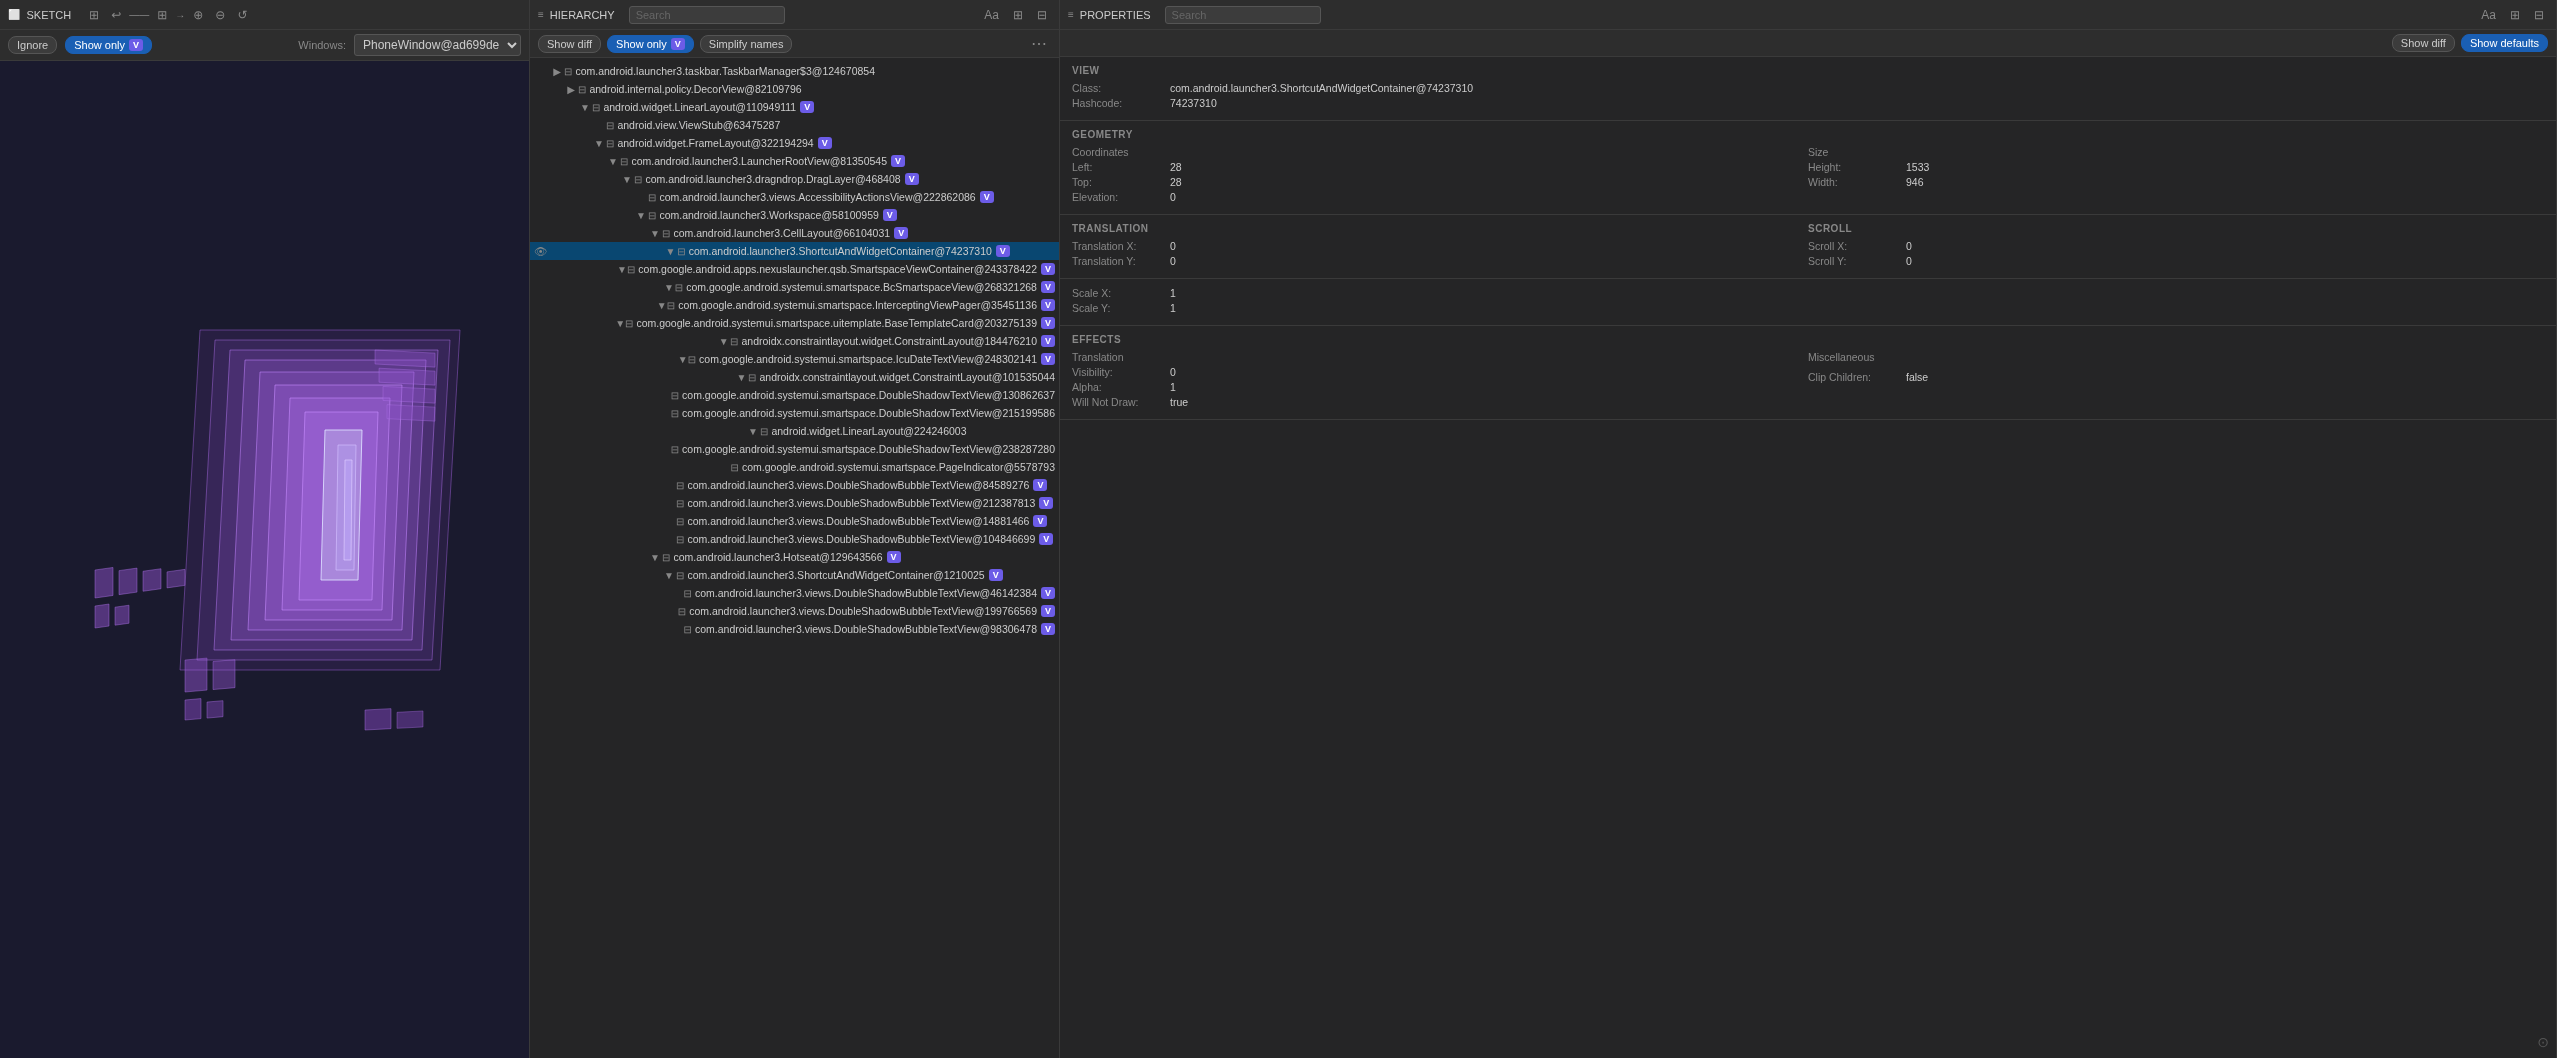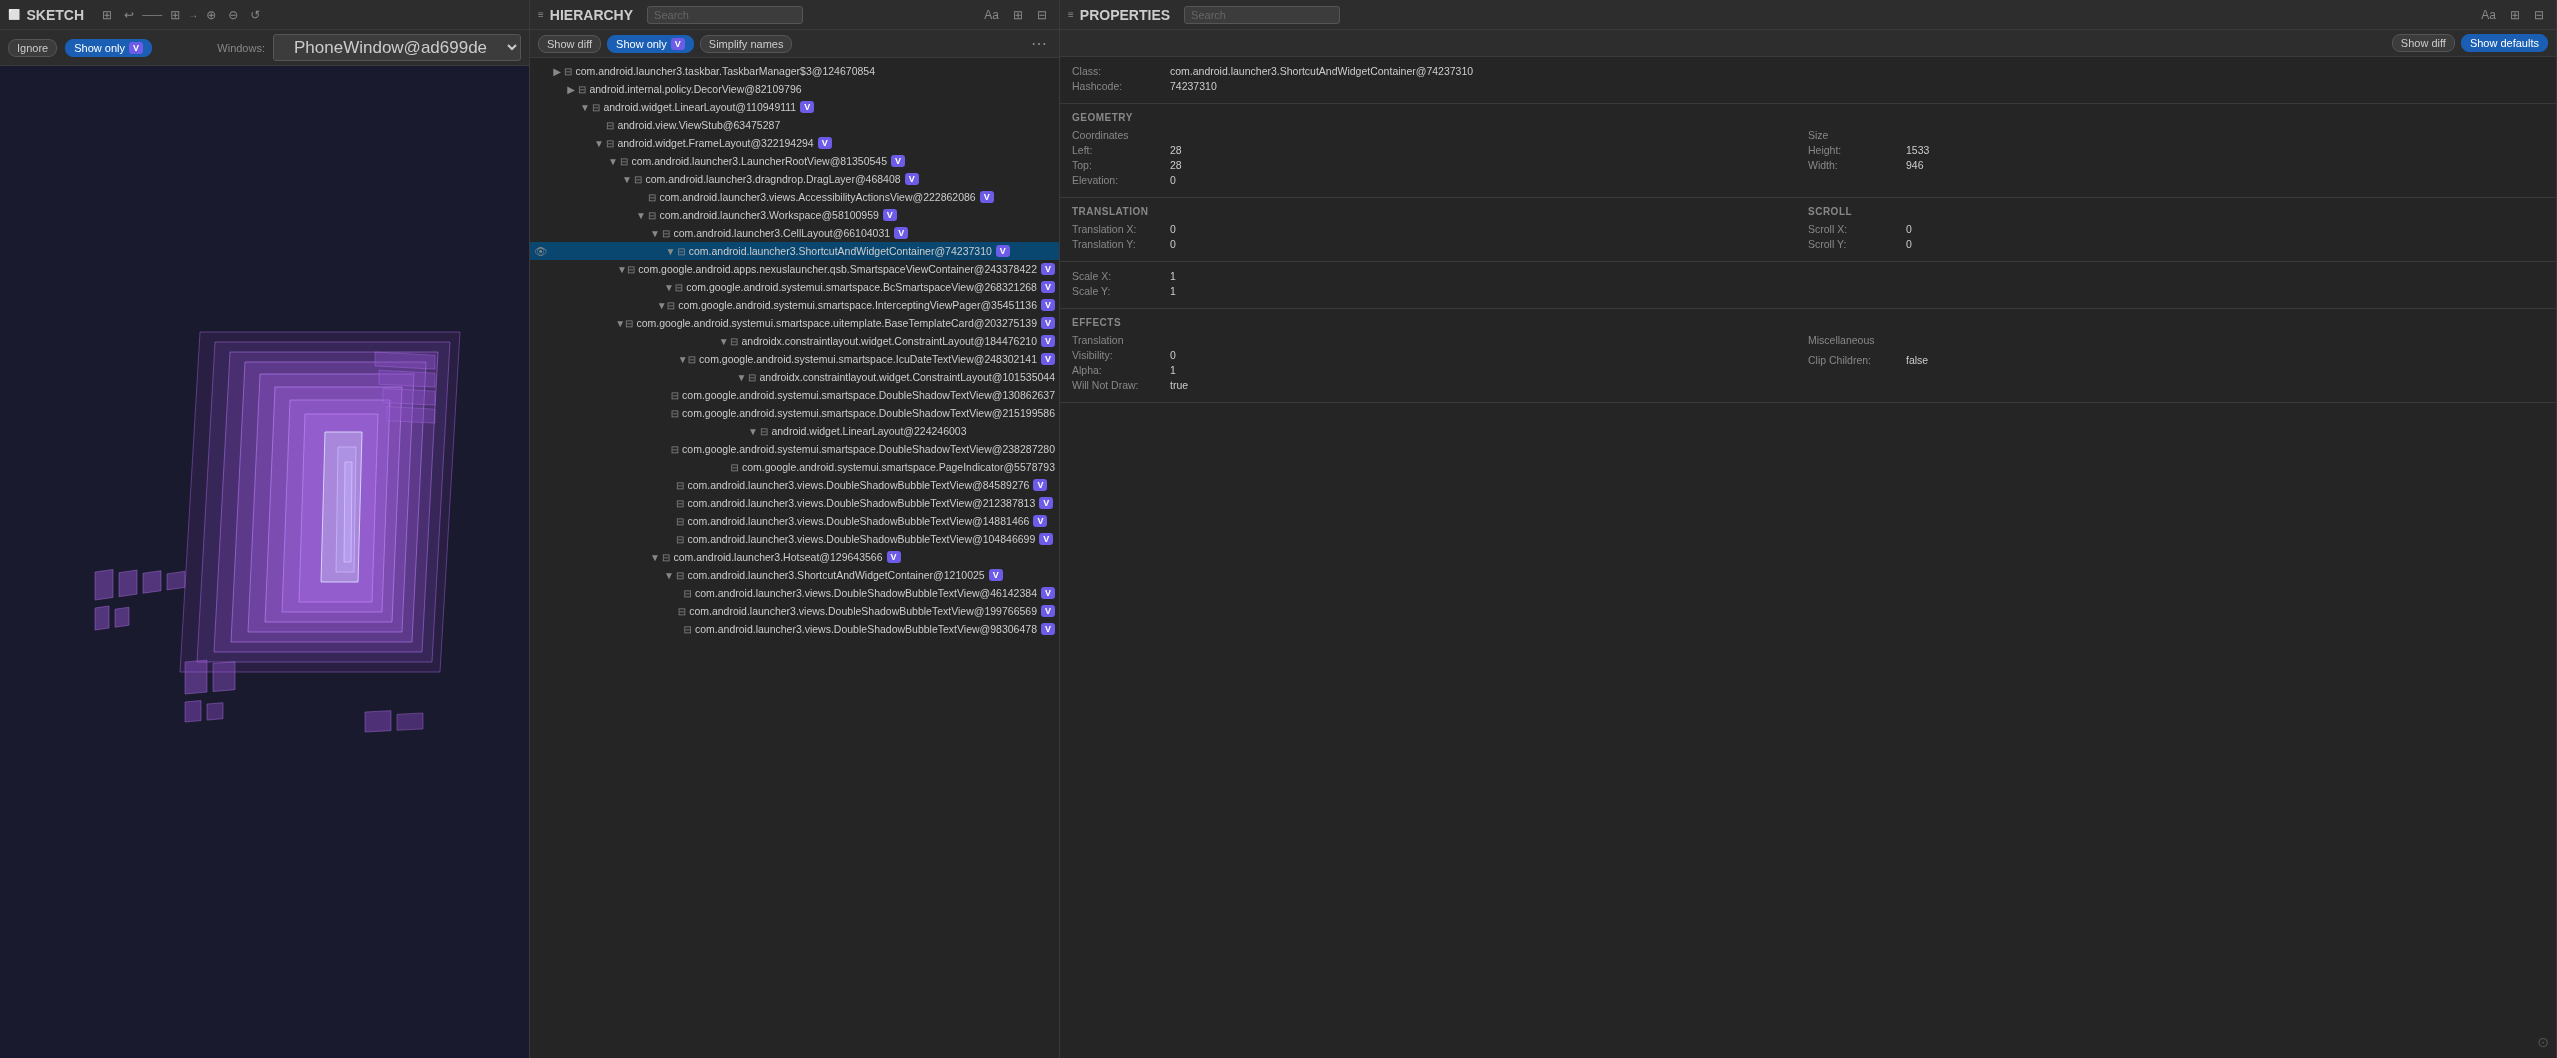--- a/index.html
+++ b/index.html
@@ -27,22 +27,22 @@
       display: flex;
       align-items: center;
       padding: 4px 8px;
       background: #2d2d2d;
       border-bottom: 1px solid #3a3a3a;
       min-height: 30px;
       gap: 6px;
     }
 
     .panel-title {
-      font-weight: 700;
-      font-size: 14px;
+      font-weight: 400;
+      font-size: 11px;
       color: #cccccc;
       display: flex;
       align-items: center;
       gap: 4px;
     }
 
     .panel-title-icon {
       color: #888;
       font-size: 10px;
     }
@@ -97,22 +97,22 @@
     .windows-label {
       margin-left: auto;
       color: #888;
       font-size: 11px;
     }
 
     .windows-select {
       background: #3c3c3c;
       border: 1px solid #555;
       color: #ccc;
-      font-size: 17px;
-      padding: 2px 16px;
+      font-size: 12px;
+      padding: 2px 4px;
       border-radius: 3px;
     }
 
     .sketch-canvas {
       flex: 1;
       background: #1a1a2e;
       display: flex;
       align-items: center;
       justify-content: center;
       overflow: hidden;
@@ -628,20 +628,21 @@
     <button class="icon-btn">⊞</button>
     <button class="icon-btn">⊟</button>
   </div>
   <div class="hierarchy-toolbar">
     <button class="btn btn-show-diff">Show diff</button>
     <button class="btn btn-show-only">Show defaults</button>
   </div>
   <div class="properties-content">
 
     <div class="prop-section">
+      <div class="prop-section-title">View</div>
       <div class="prop-row">
         <span class="prop-label">Class:</span>
         <span class="prop-value">com.android.launcher3.ShortcutAndWidgetContainer@74237310</span>
       </div>
       <div class="prop-row">
         <span class="prop-label">Hashcode:</span>
         <span class="prop-value">74237310</span>
       </div>
     </div>
 

